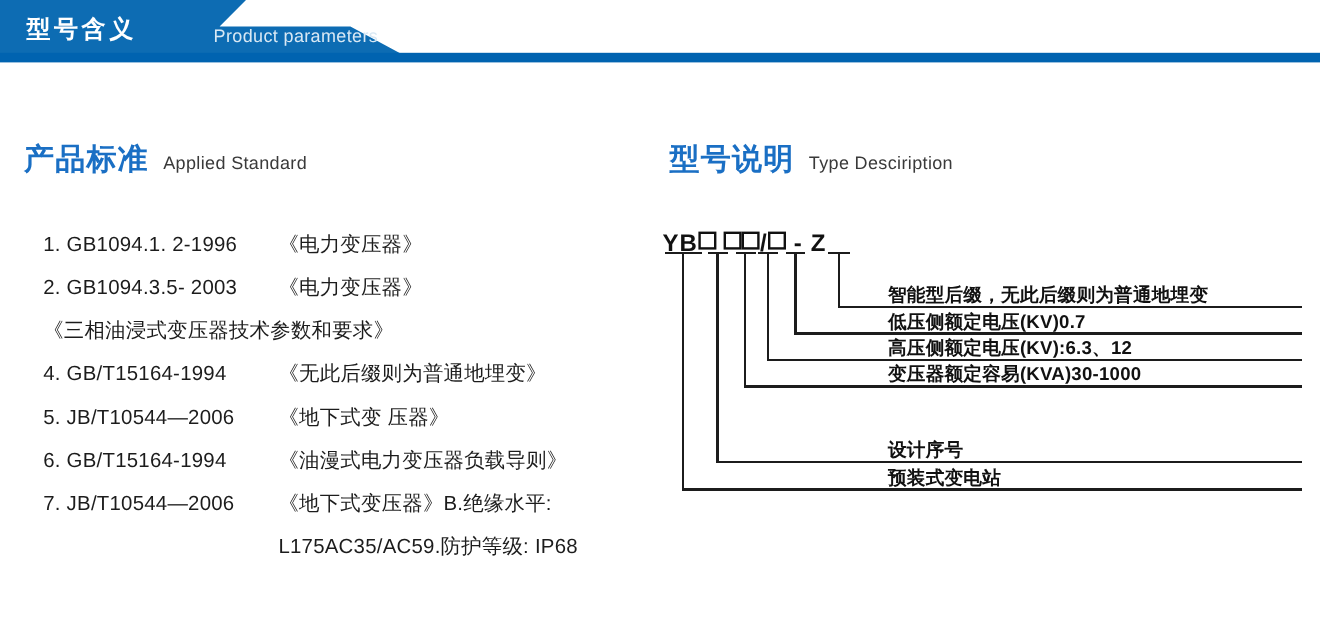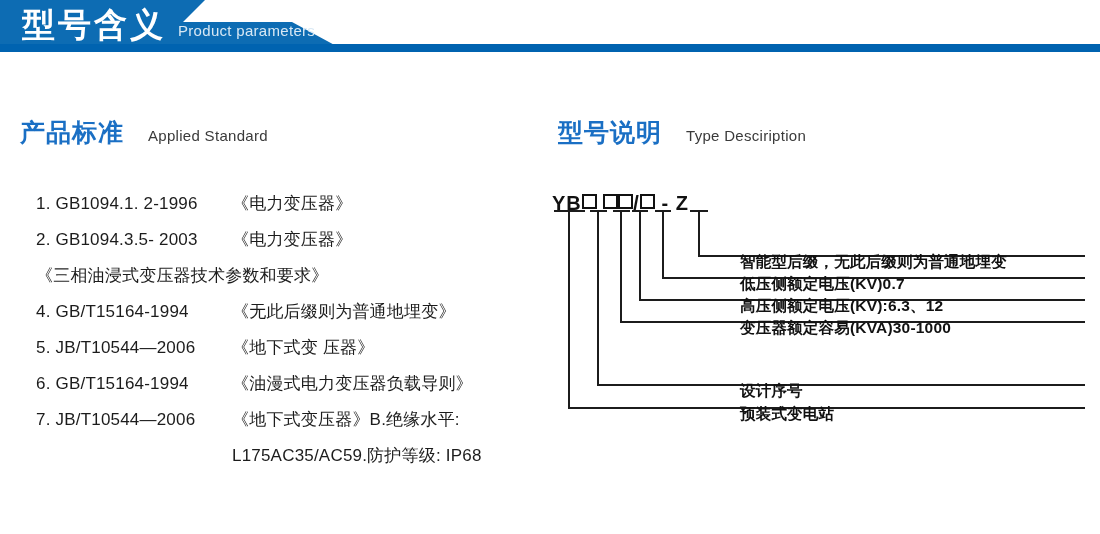--- a/index.html
+++ b/index.html
@@ -27,21 +27,21 @@
     position: absolute;
     left: 0;
     top: 0;
     width: 1100px;
     height: 56px;
   }
   #banner-title-cn {
     position: absolute;
     left: 22px;
     top: 6px;
-    font-size: 33px;
+    font-size: 20px;
     font-weight: bold;
     color: #ffffff;
     letter-spacing: 3px;
     line-height: 38px;
     white-space: nowrap;
   }
   #banner-title-en {
     position: absolute;
     left: 178px;
     top: 22px;
@@ -60,21 +60,21 @@
     font-size: 25px;
     font-weight: bold;
     color: #1a6fc4;
     letter-spacing: 1px;
     vertical-align: baseline;
   }
   .heading-en {
     font-size: 15px;
     color: #3a3a3a;
     letter-spacing: 0.3px;
-    margin-left: 24px;
+    margin-left: 12px;
     vertical-align: baseline;
   }
   #heading-standard { left: 20px; top: 116px; }
   #heading-type     { left: 558px; top: 116px; }
 
   
   #standards-list {
     position: absolute;
     left: 20px;
     top: 192px;
@@ -132,21 +132,21 @@
     left: 0;
     top: 0;
     width: 545px;
     height: 260px;
   }
 
   
   #diagram-labels {
     position: absolute;
     left: 740px;
-    top: 188px;
+    top: 172px;
     width: 350px;
     height: 260px;
   }
   .diagram-label {
     position: absolute;
     left: 0;
     font-size: 15.5px;
     font-weight: bold;
     color: #111111;
     white-space: nowrap;

